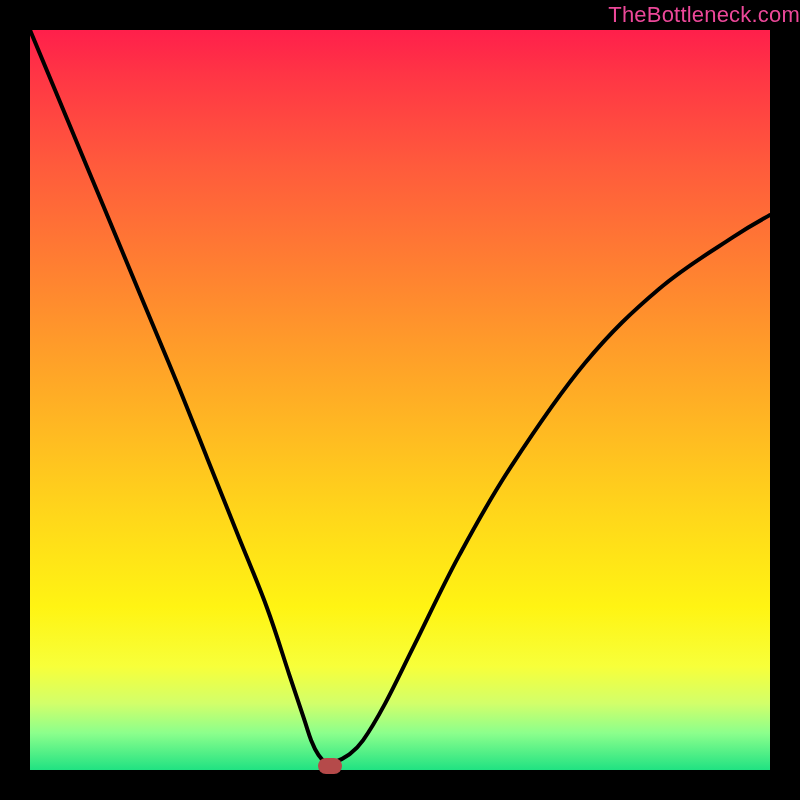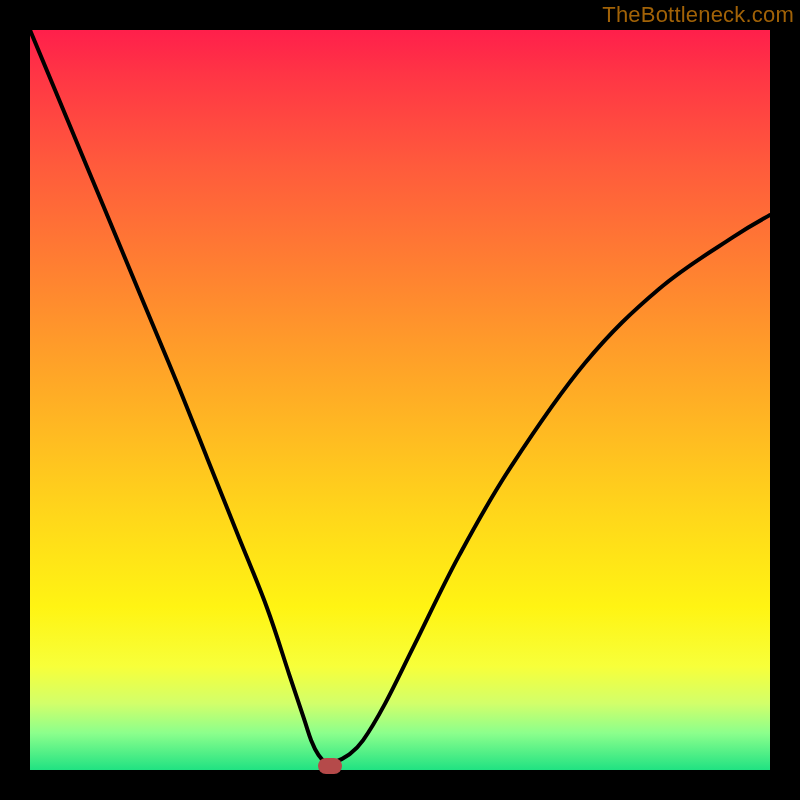--- a/index.html
+++ b/index.html
@@ -51,22 +51,22 @@
     position: absolute;
     width: 24px;
     height: 16px;
     background: #b54a4a;
     border-radius: 8px / 8px;
     transform: translate(-50%, -50%);
   }
   .watermark {
     position: absolute;
     top: 2px;
-    right: 6px;
-    color: #a16207;
+    right: 0;
+    color: #ec4899;
     font-size: 22px;
     font-weight: 500;
     letter-spacing: 0.2px;
   }
 </style>
 </head>
 <body>
 
 <div class="frame">
   <div class="watermark">TheBottleneck.com</div>

